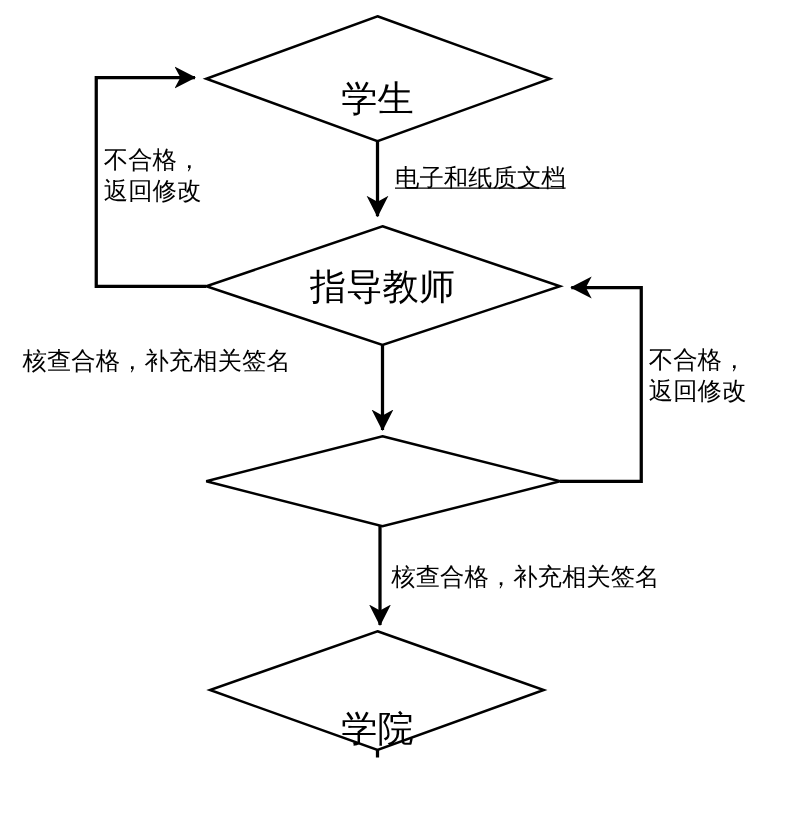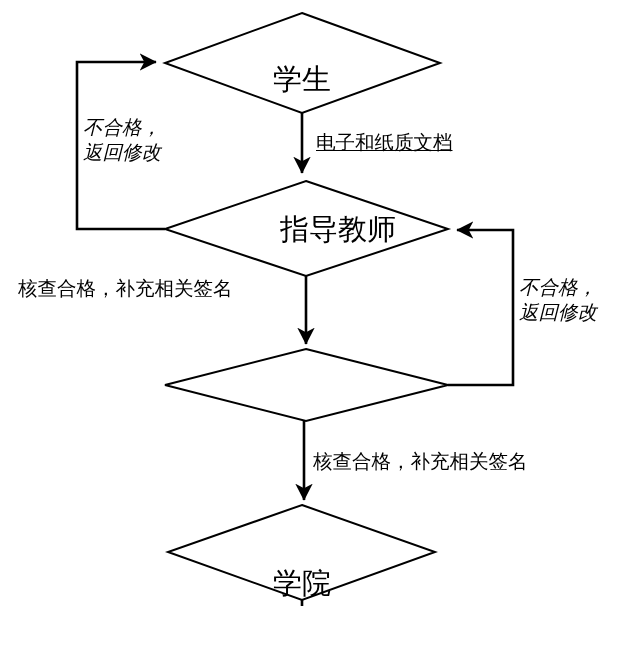--- a/index.html
+++ b/index.html
@@ -54,21 +54,20 @@
   .edge-label {
     position: absolute;
     font-size: 19.5px;
     line-height: 1.28;
     color: #000000;
     white-space: nowrap;
     font-family: "DejaVu Sans", sans-serif;
   }
   .edge-label.two-line {
     white-space: normal;
-    font-style: italic;
   }
   .el-left-loop   { left: 83px;  top: 116px; }
   .el-doc         { left: 316px; top: 131px; text-decoration: underline; }
   .el-teacher-out { left: 18px;  top: 277px; }
   .el-right-loop  { left: 519px; top: 276px; }
   .el-dept-out    { left: 313px; top: 450px; }
   .el-final       { left: 302px; top: 609px; transform: translateX(-50%); }
 </style>
 </head>
 <body>
@@ -98,21 +97,21 @@
 
     <polygon class="node-shape" points="306,181 448,229 306,276 165,229"></polygon>
 
     <polygon class="node-shape" points="306,349 448,385 306,421 165,385"></polygon>
 
     <polygon class="node-shape" points="302,505 435,552 302,600 168,552"></polygon>
   </svg>
 
   <div class="node-label" style="left:302px; top:48px;margin-top:32px;">学生</div>
 
-  <div class="node-label" style="left:306px; top:230px;margin-left:32px;">指导教师</div>
+  <div class="node-label" style="left:306px; top:230px;">指导教师</div>
 
 
   <div class="node-label" style="left:302px; top:584px;">学院</div>
 
   <div class="edge-label two-line el-left-loop">
     <div>不合格，</div>
     <div>返回修改</div>
   </div>
 
   <div class="edge-label el-doc">电子和纸质文档</div>

